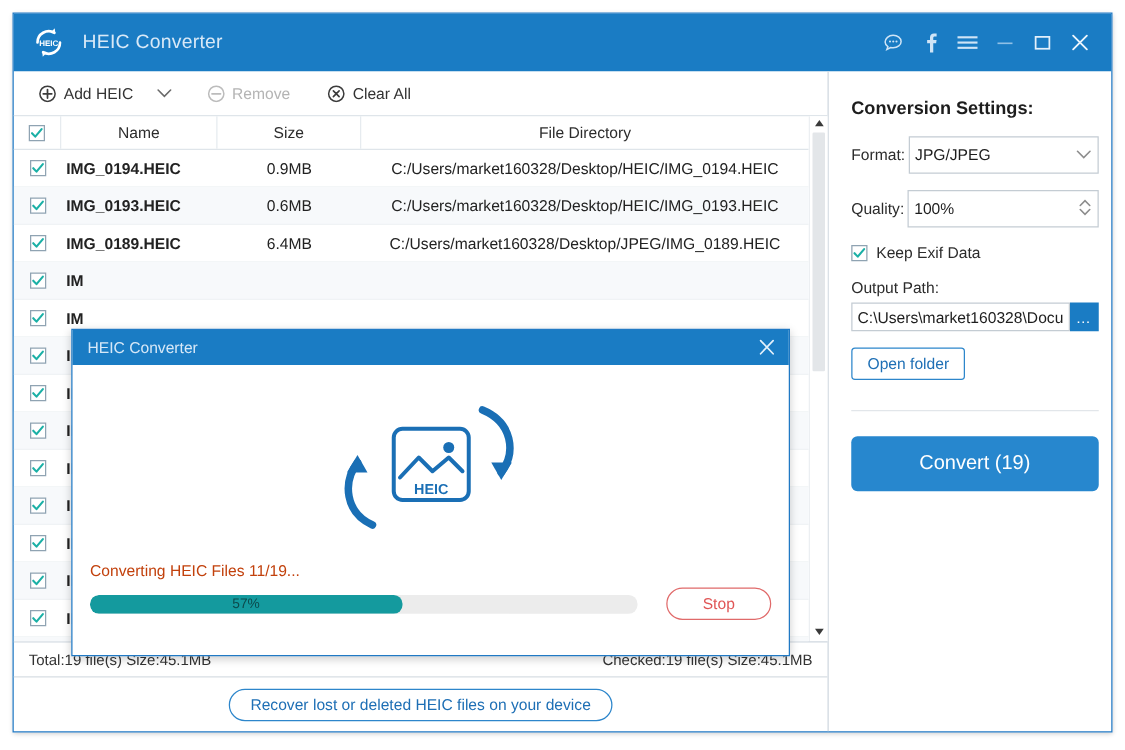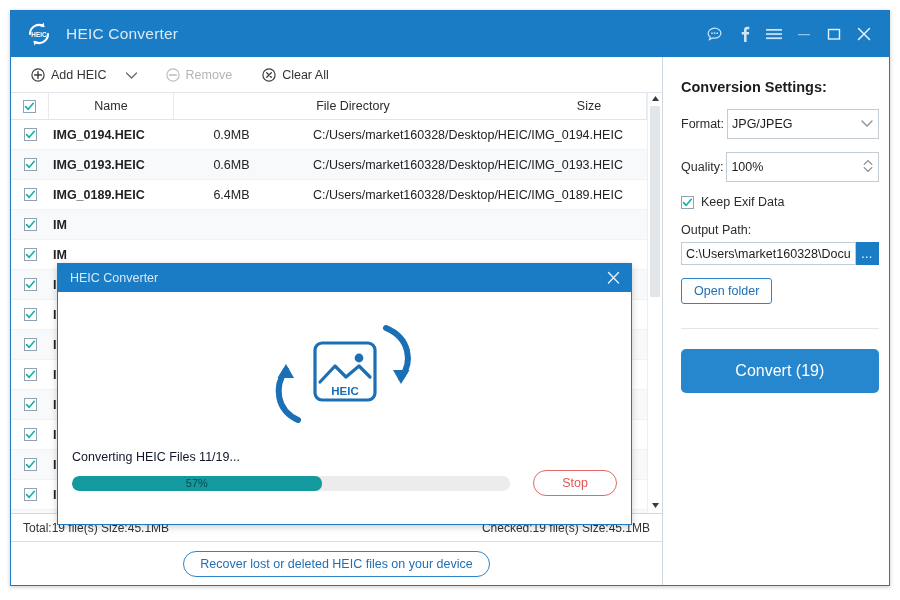--- a/index.html
+++ b/index.html
@@ -157,21 +157,21 @@
     box-shadow: 0 2px 7px rgba(0,0,0,.2); z-index: 20;
   }
   .modal-head {
     height: 28px; flex: none; background: #1a7cc4; display: flex;
     align-items: center; padding: 0 8px 0 12px;
   }
   .modal-title { color: #d7e8f7; font-size: 12.5px; flex: 1 1 auto; }
   .modal-close { color: #e3f0fb; display: flex; align-items: center; }
   .modal-body { flex: 1 1 auto; position: relative; padding: 0 14px; }
   .modal-art { display: flex; align-items: center; justify-content: center; padding-top: 24px; }
-  .prog-label { font-size: 12.5px; color: #0f172a; margin-top: 22px; }
+  .prog-label { font-size: 12.5px; color: #c2410c; margin-top: 22px; }
   .prog-row { display: flex; align-items: center; gap: 23px; margin-top: 6px; }
   .prog-outer {
     flex: 1 1 auto; height: 15px; background: #ececec; border-radius: 7px;
     position: relative; overflow: hidden;
   }
   .prog-fill {
     position: absolute; left: 0; top: 0; bottom: 0; background: #149a9e; border-radius: 7px;
   }
   .prog-text {
     position: absolute; left: 0; top: 0; bottom: 0; width: 57%;
@@ -287,22 +287,22 @@
         <div class="table">
           <div class="thead">
             <div class="th th-check">
               <span class="cb">
                 <svg width="11" height="11" viewBox="0 0 11 11">
                   <path d="M1.6 5.6 L4.2 8.3 L9.3 2.3" fill="none" stroke="#1bb0a6" stroke-width="1.7" stroke-linecap="round" stroke-linejoin="round"></path>
                 </svg>
               </span>
             </div>
             <div class="th th-name">Name</div>
+            <div class="th th-size">Size</div>
             <div class="th th-dir">File Directory</div>
-            <div class="th th-size">Size</div>
           </div>
           <div class="tbody" id="tbody">
               <div class="row">
                 <div class="c-check">
                   <span class="cb">
                     <svg width="11" height="11" viewBox="0 0 11 11">
                       <path d="M1.6 5.6 L4.2 8.3 L9.3 2.3" fill="none" stroke="#1bb0a6" stroke-width="1.7" stroke-linecap="round" stroke-linejoin="round"></path>
                     </svg>
                   </span>
                 </div>
@@ -325,21 +325,21 @@
               <div class="row">
                 <div class="c-check">
                   <span class="cb">
                     <svg width="11" height="11" viewBox="0 0 11 11">
                       <path d="M1.6 5.6 L4.2 8.3 L9.3 2.3" fill="none" stroke="#1bb0a6" stroke-width="1.7" stroke-linecap="round" stroke-linejoin="round"></path>
                     </svg>
                   </span>
                 </div>
                 <div class="c-name">IMG_0189.HEIC</div>
                 <div class="c-size">6.4MB</div>
-                <div class="c-dir">C:/Users/market160328/Desktop/HEIC/IMG_0189.HEIC</div>
+                <div class="c-dir">C:/Users/market160328/Desktop/JPEG/IMG_0189.HEIC</div>
               </div>
               <div class="row alt">
                 <div class="c-check">
                   <span class="cb">
                     <svg width="11" height="11" viewBox="0 0 11 11">
                       <path d="M1.6 5.6 L4.2 8.3 L9.3 2.3" fill="none" stroke="#1bb0a6" stroke-width="1.7" stroke-linecap="round" stroke-linejoin="round"></path>
                     </svg>
                   </span>
                 </div>
                 <div class="c-name">IM</div>

